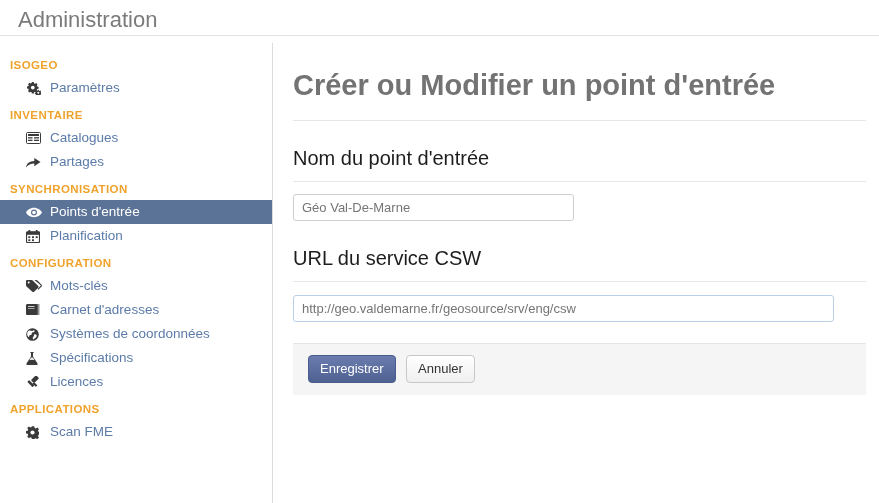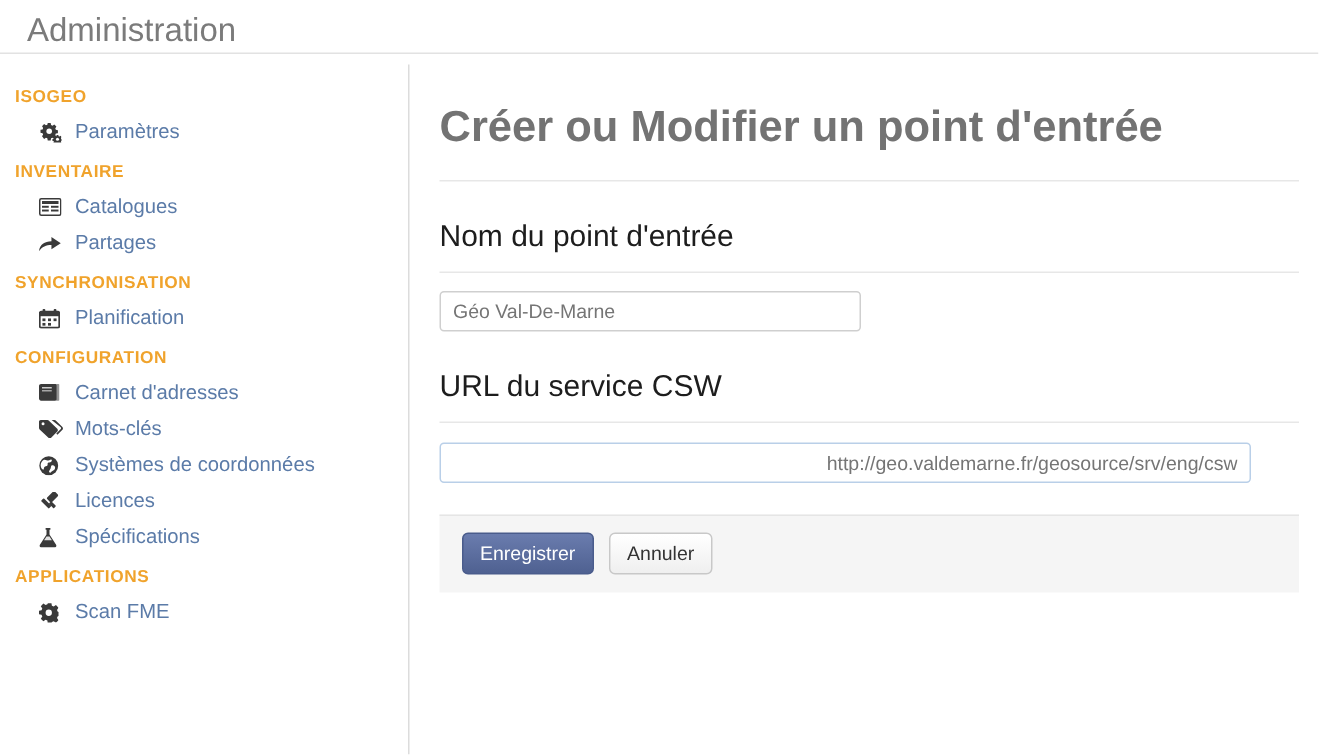--- a/index.html
+++ b/index.html
@@ -97,21 +97,21 @@
     font-size:13px;
     color:#9b9b9b;
     padding:5px 8px;
     height:27px;
     border:1px solid #cfcfcf;
     border-radius:3px;
     background:#fff;
     outline:none;
   }
   .txt-input.name  { width:281px; margin-top:12px; }
-  .txt-input.url   { width:541px; margin-top:13px; border-color:#b9cfe8;text-align:right; }
+  .txt-input.url   { width:541px; margin-top:13px; border-color:#b9cfe8; }
 
   .form-footer {
     margin-top:21px;
     margin-left:0;
     width:573px;
     background:#f5f5f5;
     border-top:1px solid #e5e5e5;
     padding:11px 15px;
     height:52px;
   }
@@ -176,85 +176,94 @@
       </div>
       <div class="nav-item">
         <span class="ico">
           <svg width="15" height="12" viewBox="0 0 15 12">
             <path fill="currentColor" d="M0 11.5C.6 7 3.7 5 8.3 4.9V2l6.2 4.1-6.2 4.1V7.4C4.8 7.4 2 8.6 0 11.5z"></path>
           </svg>
         </span>
         <span class="nav-label">Partages</span>
       </div>
       <div class="nav-section">SYNCHRONISATION</div>
+      <div class="nav-item active">
+        <span class="ico">
+          <svg width="16" height="11" viewBox="0 0 16 11">
+            <path fill="currentColor" d="M8 .8C4 .8 1.2 3.3 0 5.5c1.2 2.2 4 4.7 8 4.7s6.8-2.5 8-4.7C14.8 3.3 12 .8 8 .8zm0 7.7A3 3 0 1 1 8 2.5a3 3 0 0 1 0 6z"></path>
+            <circle cx="8" cy="5.5" r="1.8" fill="currentColor"></circle>
+          </svg>
+        </span>
+        <span class="nav-label">Points d'entrée</span>
+      </div>
       <div class="nav-item">
         <span class="ico">
           <svg width="14" height="13" viewBox="0 0 14 13">
             <rect x="0.5" y="1.8" width="13" height="10.7" rx="1" fill="none" stroke="currentColor" stroke-width="1.2"></rect>
             <rect x="0.5" y="1.8" width="13" height="3" fill="currentColor"></rect>
             <rect x="2.4" y="0" width="1.8" height="3" rx=".6" fill="currentColor"></rect>
             <rect x="9.8" y="0" width="1.8" height="3" rx=".6" fill="currentColor"></rect>
             <rect x="2.3" y="6.3" width="2" height="1.8" fill="currentColor"></rect>
             <rect x="6" y="6.3" width="2" height="1.8" fill="currentColor"></rect>
             <rect x="9.7" y="6.3" width="2" height="1.8" fill="currentColor"></rect>
             <rect x="2.3" y="9.3" width="2" height="1.8" fill="currentColor"></rect>
             <rect x="6" y="9.3" width="2" height="1.8" fill="currentColor"></rect>
           </svg>
         </span>
         <span class="nav-label">Planification</span>
       </div>
       <div class="nav-section">CONFIGURATION</div>
       <div class="nav-item">
         <span class="ico">
+          <svg width="16" height="12" viewBox="0 0 16 12">
+            <path fill="currentColor" d="M0 1.2C0 .5.5 0 1.2 0h4.3c.5 0 1 .2 1.3.6l5.4 5.3c.5.5.5 1.3 0 1.8l-4.1 4.1c-.5.5-1.3.5-1.8 0L.6 6.5A1.8 1.8 0 0 1 0 5.3zm2.7 2.3a1 1 0 1 0 0-2 1 1 0 0 0 0 2z"></path>
+            <path fill="currentColor" d="M8.4 0h1.8c.5 0 1 .2 1.3.6l4.1 4.1c.5.5.5 1.3 0 1.8l-3.3 3.3-.8-.8 3-3c.3-.3.3-.8 0-1.1z"></path>
+          </svg>
+        </span>
+        <span class="nav-label">Mots-clés</span>
+      </div>
+      <div class="nav-item">
+        <span class="ico">
           <svg width="14" height="12" viewBox="0 0 14 12">
             <path fill="currentColor" d="M1.4 0h9.4c.5 0 .9.4.9.9v9.3c0 .5-.4.9-.9.9H1.4C.6 11.1 0 10.5 0 9.7V1.4C0 .6.6 0 1.4 0z"></path>
             <rect x="11.2" y="0" width="2.3" height="11.1" rx=".5" fill="currentColor" opacity=".55"></rect>
             <rect x="2" y="2" width="6.5" height="1" fill="#fff" opacity=".75"></rect>
             <rect x="2" y="4" width="6.5" height="1" fill="#fff" opacity=".55"></rect>
           </svg>
         </span>
         <span class="nav-label">Carnet d'adresses</span>
       </div>
       <div class="nav-item">
         <span class="ico">
-          <svg width="16" height="12" viewBox="0 0 16 12">
-            <path fill="currentColor" d="M0 1.2C0 .5.5 0 1.2 0h4.3c.5 0 1 .2 1.3.6l5.4 5.3c.5.5.5 1.3 0 1.8l-4.1 4.1c-.5.5-1.3.5-1.8 0L.6 6.5A1.8 1.8 0 0 1 0 5.3zm2.7 2.3a1 1 0 1 0 0-2 1 1 0 0 0 0 2z"></path>
-            <path fill="currentColor" d="M8.4 0h1.8c.5 0 1 .2 1.3.6l4.1 4.1c.5.5.5 1.3 0 1.8l-3.3 3.3-.8-.8 3-3c.3-.3.3-.8 0-1.1z"></path>
-          </svg>
-        </span>
-        <span class="nav-label">Mots-clés</span>
-      </div>
-      <div class="nav-item">
-        <span class="ico">
           <svg width="13" height="13" viewBox="0 0 13 13">
             <circle cx="6.5" cy="6.5" r="6.3" fill="currentColor"></circle>
             <path fill="#fff" d="M3 2.6c1.3-.5 2.3.5 3.3.4.9 0 1.1-.8 1.9-.6.7.2.4 1.2-.2 1.6-.7.4-1.6.1-2.1.7-.4.5.1 1.2-.3 1.7-.5.6-1.5.3-2 .9-.5.6-.1 1.5-.8 1.9C1.3 8.4.9 6.5 1.2 5.3c.3-1.2.9-2.2 1.8-2.7z"></path>
             <path fill="#fff" d="M8.6 6.2c.8-.2 1.6.2 2 .9.4.8 0 1.7-.6 2.3-.6.5-1.5.8-2 1.5-.4.6-1.4.2-1.3-.5.1-.9.8-1.5 1.1-2.3.2-.6.1-1.7.8-1.9z"></path>
           </svg>
         </span>
         <span class="nav-label">Systèmes de coordonnées</span>
       </div>
       <div class="nav-item">
         <span class="ico">
+          <svg width="12" height="13" viewBox="0 0 12 13">
+            <path fill="currentColor" d="M4.4 0h3.2v1.1H7v3.3l4.4 6.8c.5.8 0 1.8-.9 1.8H1.5c-.9 0-1.4-1-.9-1.8L5 4.4V1.1h-.6z"></path>
+            <path fill="#fff" d="M5 5.6h2l1.6 2.5H3.4z" opacity=".85"></path>
+          </svg>
+        </span>
+        <span class="nav-label">Spécifications</span>
+      </div>
+      <div class="nav-item">
+        <span class="ico">
           <svg width="15" height="13" viewBox="0 0 15 13">
             <rect x="6.8" y="-0.4" width="4.4" height="7.2" rx="1" transform="rotate(45 9 3.2)" fill="currentColor"></rect>
             <rect x="1.1" y="6.3" width="7.4" height="2.6" rx=".6" transform="rotate(45 4.8 7.6)" fill="currentColor"></rect>
             <rect x="7.8" y="6.2" width="2.3" height="4.6" rx=".5" transform="rotate(-45 9 8.5)" fill="currentColor"></rect>
           </svg>
         </span>
         <span class="nav-label">Licences</span>
-      </div>
-      <div class="nav-item">
-        <span class="ico">
-          <svg width="12" height="13" viewBox="0 0 12 13">
-            <path fill="currentColor" d="M4.4 0h3.2v1.1H7v3.3l4.4 6.8c.5.8 0 1.8-.9 1.8H1.5c-.9 0-1.4-1-.9-1.8L5 4.4V1.1h-.6z"></path>
-            <path fill="#fff" d="M5 5.6h2l1.6 2.5H3.4z" opacity=".85"></path>
-          </svg>
-        </span>
-        <span class="nav-label">Spécifications</span>
       </div>
       <div class="nav-section">APPLICATIONS</div>
       <div class="nav-item">
         <span class="ico">
           <svg width="13" height="13" viewBox="0 0 13 13">
             <path fill="currentColor" d="M5.3 0h2.4l.3 1.7 1.2.5 1.5-1 1.7 1.7-1 1.5.5 1.2 1.7.3v2.4l-1.7.3-.5 1.2 1 1.5-1.7 1.7-1.5-1-1.2.5-.3 1.7H5.3L5 11.5l-1.2-.5-1.5 1L.6 10.3l1-1.5-.5-1.2L-.6 7.3V4.9l1.7-.3.5-1.2-1-1.5L2.3.2l1.5 1L5 .7z" transform="translate(.6 .2)"></path>
             <circle cx="6.5" cy="6.5" r="2.1" fill="#fff"></circle>
           </svg>
         </span>
         <span class="nav-label">Scan FME</span>

